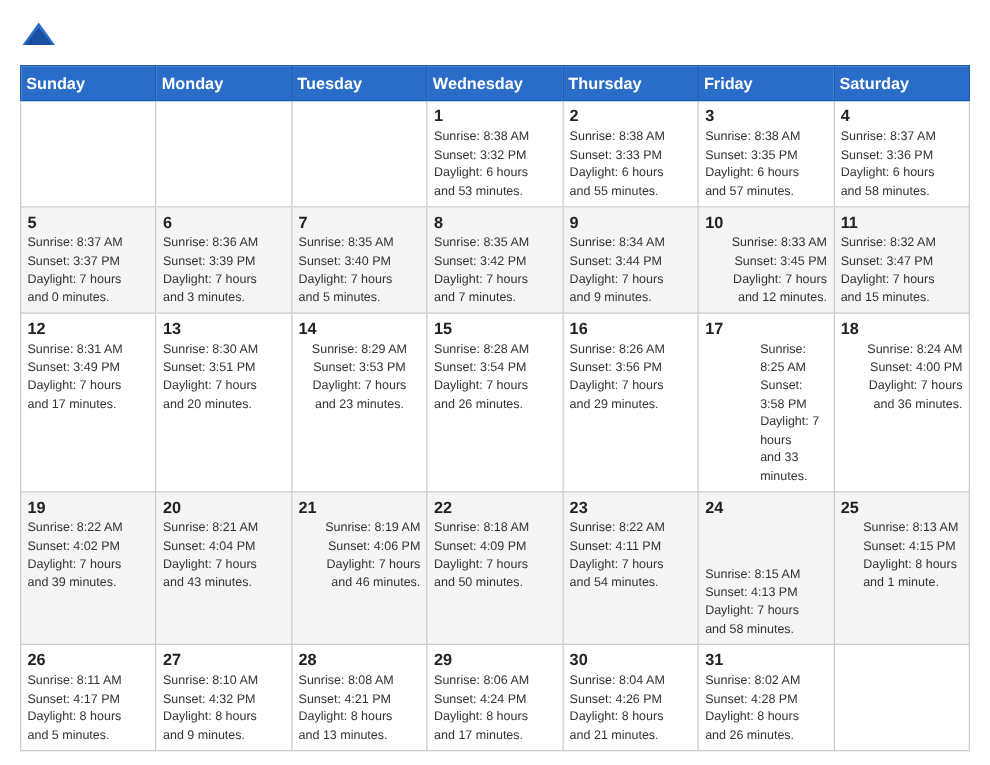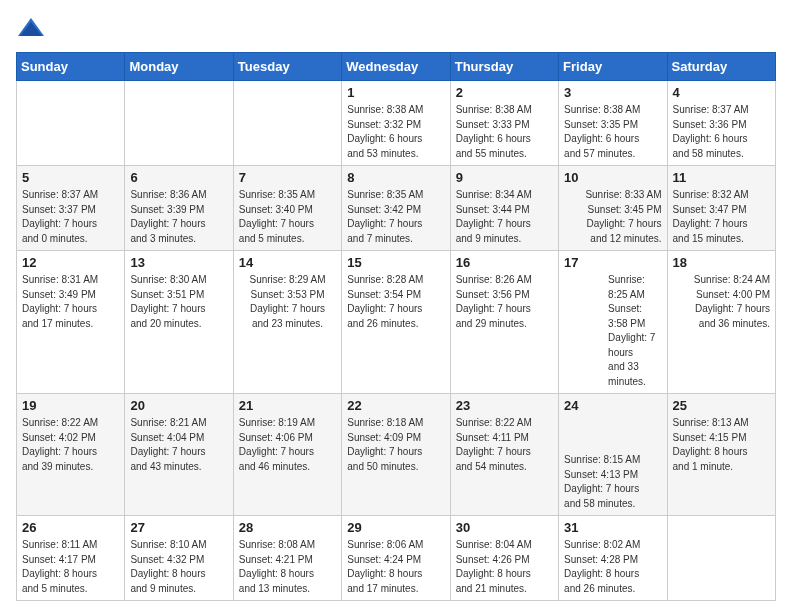--- a/index.html
+++ b/index.html
@@ -259,21 +259,21 @@
         </td>
         <td>
           <div class="day-num">20</div>
           <div class="day-info" style="white-space: pre-line;">Sunrise: 8:21 AM
 Sunset: 4:04 PM
 Daylight: 7 hours
 and 43 minutes.</div>
         </td>
         <td>
           <div class="day-num">21</div>
-          <div class="day-info" style="white-space: pre-line;">Sunrise: 8:19 AM
+          <div class="day-info" style="white-space: pre-line; text-align: right;">Sunrise: 8:19 AM
 Sunset: 4:06 PM
 Daylight: 7 hours
 and 46 minutes.</div>
         </td>
         <td>
           <div class="day-num">22</div>
           <div class="day-info" style="white-space: pre-line;">Sunrise: 8:18 AM
 Sunset: 4:09 PM
 Daylight: 7 hours
 and 50 minutes.</div>
@@ -287,21 +287,21 @@
         </td>
         <td>
           <div class="day-num">24</div>
           <div class="day-info" style="white-space: pre-line; margin-top: 40px;">Sunrise: 8:15 AM
 Sunset: 4:13 PM
 Daylight: 7 hours
 and 58 minutes.</div>
         </td>
         <td>
           <div class="day-num">25</div>
-          <div class="day-info" style="white-space: pre-line;">Sunrise: 8:13 AM
+          <div class="day-info" style="white-space: pre-line; margin-left: 18px;">Sunrise: 8:13 AM
 Sunset: 4:15 PM
 Daylight: 8 hours
 and 1 minute.</div>
         </td>
       </tr>
       <tr>
         <td>
           <div class="day-num">26</div>
           <div class="day-info" style="white-space: pre-line;">Sunrise: 8:11 AM
 Sunset: 4:17 PM

